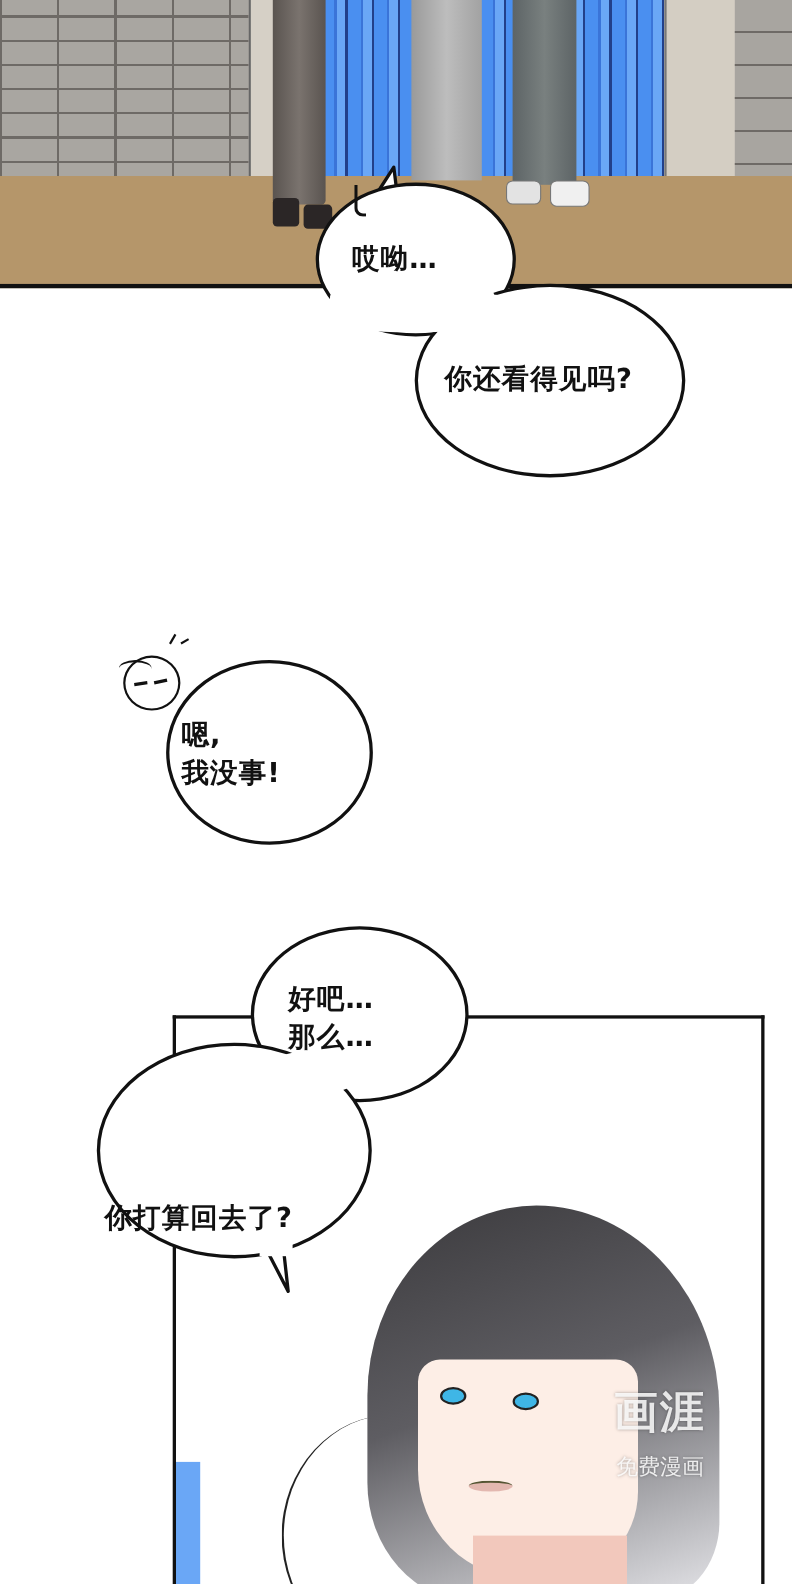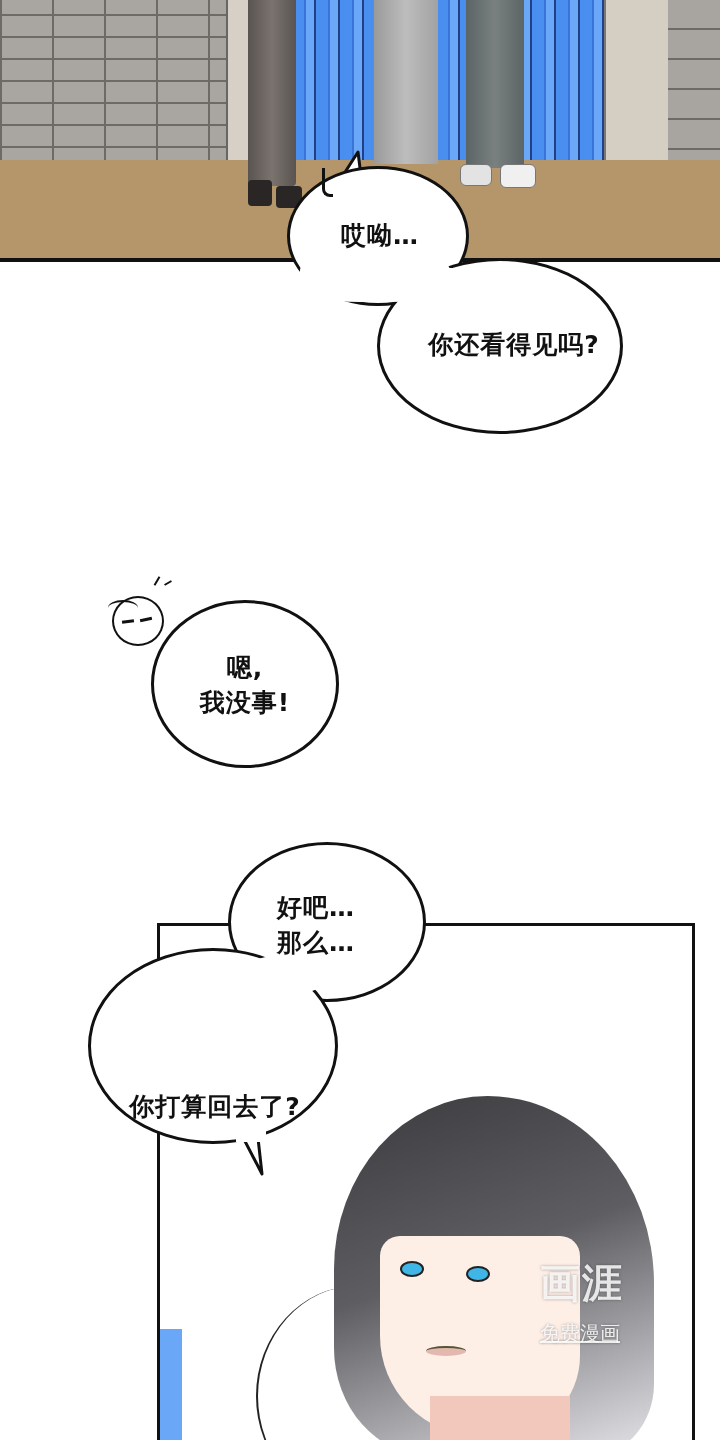--- a/index.html
+++ b/index.html
@@ -33,39 +33,39 @@
   .person-a { left: 248px; top: 0; width: 48px; height: 186px; background: linear-gradient(90deg,#5a5450,#7a736e,#5a5450); border-radius: 0 0 4px 4px; }
   .shoe-a1 { left: 248px; top: 180px; width: 24px; height: 26px; background: #2b2626; border-radius: 4px; }
   .shoe-a2 { left: 276px; top: 186px; width: 26px; height: 22px; background: #2b2626; border-radius: 4px; }
   .person-b { left: 374px; top: 0; width: 64px; height: 164px; background: linear-gradient(90deg,#9a9a9a,#bdbdbd,#a2a2a2); }
   .person-c { left: 466px; top: 0; width: 58px; height: 168px; background: linear-gradient(90deg,#5d6466,#79807f,#5d6466); }
   .shoe-c1 { left: 460px; top: 164px; width: 30px; height: 20px; background: #e3e3e3; border-radius: 6px; border: 1px solid #777; }
   .shoe-c2 { left: 500px; top: 164px; width: 34px; height: 22px; background: #f0f0f0; border-radius: 6px; border: 1px solid #777; }
 
   
   .bubble { position: absolute; background: #fff; border: 3px solid #111; border-radius: 50%; box-sizing: border-box; }
-  .btext { position: absolute; color: #111; font-size: 25px; font-weight: bold; text-align: center; line-height: 35px; white-space: pre-line; letter-spacing: 1px; }
+  .btext { position: absolute; color: #111; font-size: 25px; font-weight: bold; line-height: 35px; white-space: pre-line; letter-spacing: 1px; }
 
   
   .bottom-panel { left: 157px; top: 923px; width: 538px; height: 520px; border: 3px solid #111; border-bottom: none; box-sizing: border-box; background: #fff; overflow: hidden; }
   .blue-bar { left: 0; top: 403px; width: 22px; height: 120px; background: #6aa7f6; }
   .hair { left: 174px; top: 170px; width: 320px; height: 360px;
     background: linear-gradient(160deg, #3b3a3d 0%, #5e5d62 45%, #b5b5b9 80%, #e6e6ea 100%);
     border-radius: 48% 52% 20% 30%;
   }
   .face { left: 220px; top: 310px; width: 200px; height: 200px; background: #fdeee6; border-radius: 10% 10% 40% 50%; }
   .eye-l { left: 240px; top: 335px; width: 20px; height: 12px; background: #3fb6e6; border-radius: 50%; border: 2px solid #222; }
   .eye-r { left: 306px; top: 340px; width: 20px; height: 12px; background: #3fb6e6; border-radius: 50%; border: 2px solid #222; }
   .mouth { left: 266px; top: 420px; width: 40px; height: 8px; background: #e3b8b0; border-radius: 50%; border-top: 2px solid #553; }
   .neck { left: 270px; top: 470px; width: 140px; height: 60px; background: #f2c8bc; }
   .outline-arc { left: 96px; top: 360px; width: 200px; height: 220px; border-left: 2px solid #222; border-radius: 50%; }
 
-  .watermark { position: absolute; color: rgba(255,255,255,0.85); text-shadow: 0 0 3px rgba(0,0,0,0.35); text-align: left; }
+  .watermark { position: absolute; color: rgba(255,255,255,0.85); text-shadow: 0 0 3px rgba(0,0,0,0.35); text-align: center; }
   .wm-logo { left: 540px; top: 1256px; width: 120px; font-size: 40px; font-weight: bold; letter-spacing: 2px; }
-  .wm-sub { left: 540px; top: 1320px; width: 120px; font-size: 20px; text-decoration: underline; }
+  .wm-sub { left: 540px; top: 1320px; width: 120px; font-size: 20px; }
 
   
   .doodle { left: 112px; top: 596px; width: 52px; height: 50px; border: 2px solid #111; border-radius: 50%; box-sizing: border-box; background: #fff; }
   .doodle-eye1 { left: 122px; top: 620px; width: 12px; height: 3px; background: #111; transform: rotate(-8deg); }
   .doodle-eye2 { left: 140px; top: 618px; width: 12px; height: 3px; background: #111; transform: rotate(-12deg); }
   .doodle-hair { left: 108px; top: 600px; width: 30px; height: 14px; border-top: 2px solid #111; border-radius: 50%; }
   .doodle-mark1 { left: 156px; top: 576px; width: 2px; height: 10px; background: #111; transform: rotate(30deg); }
   .doodle-mark2 { left: 164px; top: 582px; width: 8px; height: 2px; background: #111; transform: rotate(-30deg); }
 
   .sfx { left: 322px; top: 168px; width: 8px; height: 26px; border-left: 3px solid #111; border-bottom: 3px solid #111; border-radius: 0 0 0 8px; }
@@ -122,18 +122,18 @@
   <div class="abs neck"></div>
 </div>
 
 <div class="bubble" style="left:228px;top:842px;width:198px;height:160px;"></div>
 <svg class="abs" style="left:230px;top:1120px;" width="60" height="60">
   <path d="M4 0 L32 54 L26 0 Z" fill="#fff" stroke="#111" stroke-width="3" stroke-linejoin="round"></path>
 </svg>
 <div class="bubble" style="left:88px;top:948px;width:250px;height:196px;"></div>
 <div class="abs" style="left:236px;top:1130px;width:30px;height:12px;background:#fff;"></div>
 <div class="abs" style="left:240px;top:955px;width:90px;height:40px;background:#fff;border-radius:50%;"></div>
-<div class="btext" style="left:241px;top:890px;width:150px;">好吧…
+<div class="btext" style="left:262px;top:890px;width:150px;">好吧…
 那么…</div>
 <div class="btext" style="left:95px;top:1089px;width:240px;">你打算回去了?</div>
 
 <div class="watermark wm-logo">画涯</div>
 <div class="watermark wm-sub">免费漫画</div>
 
 </body></html>

